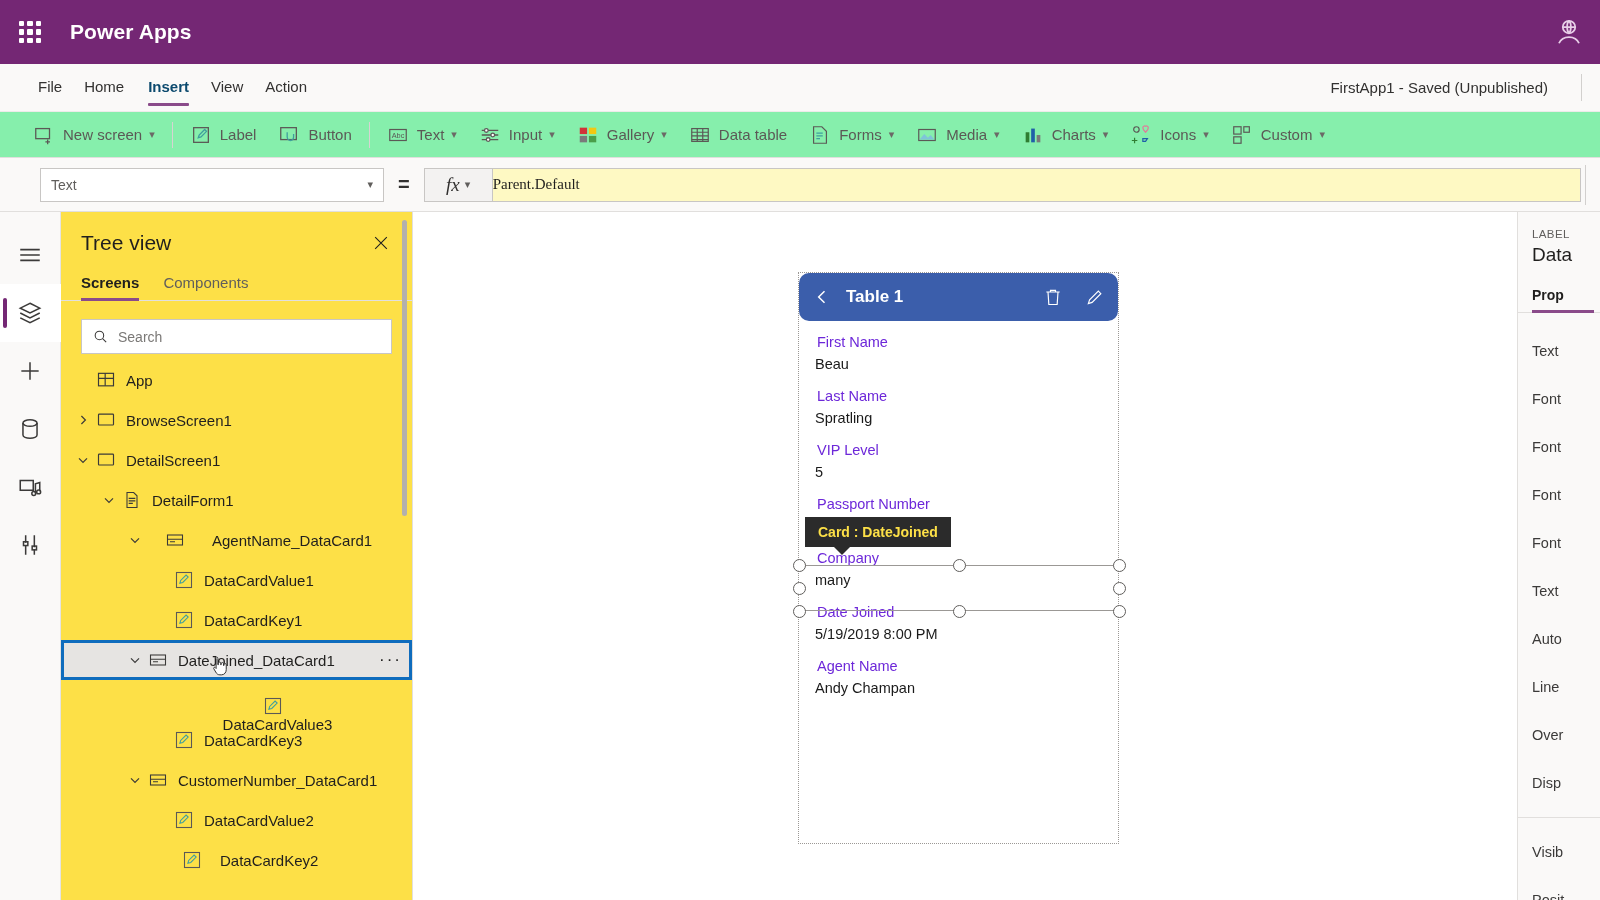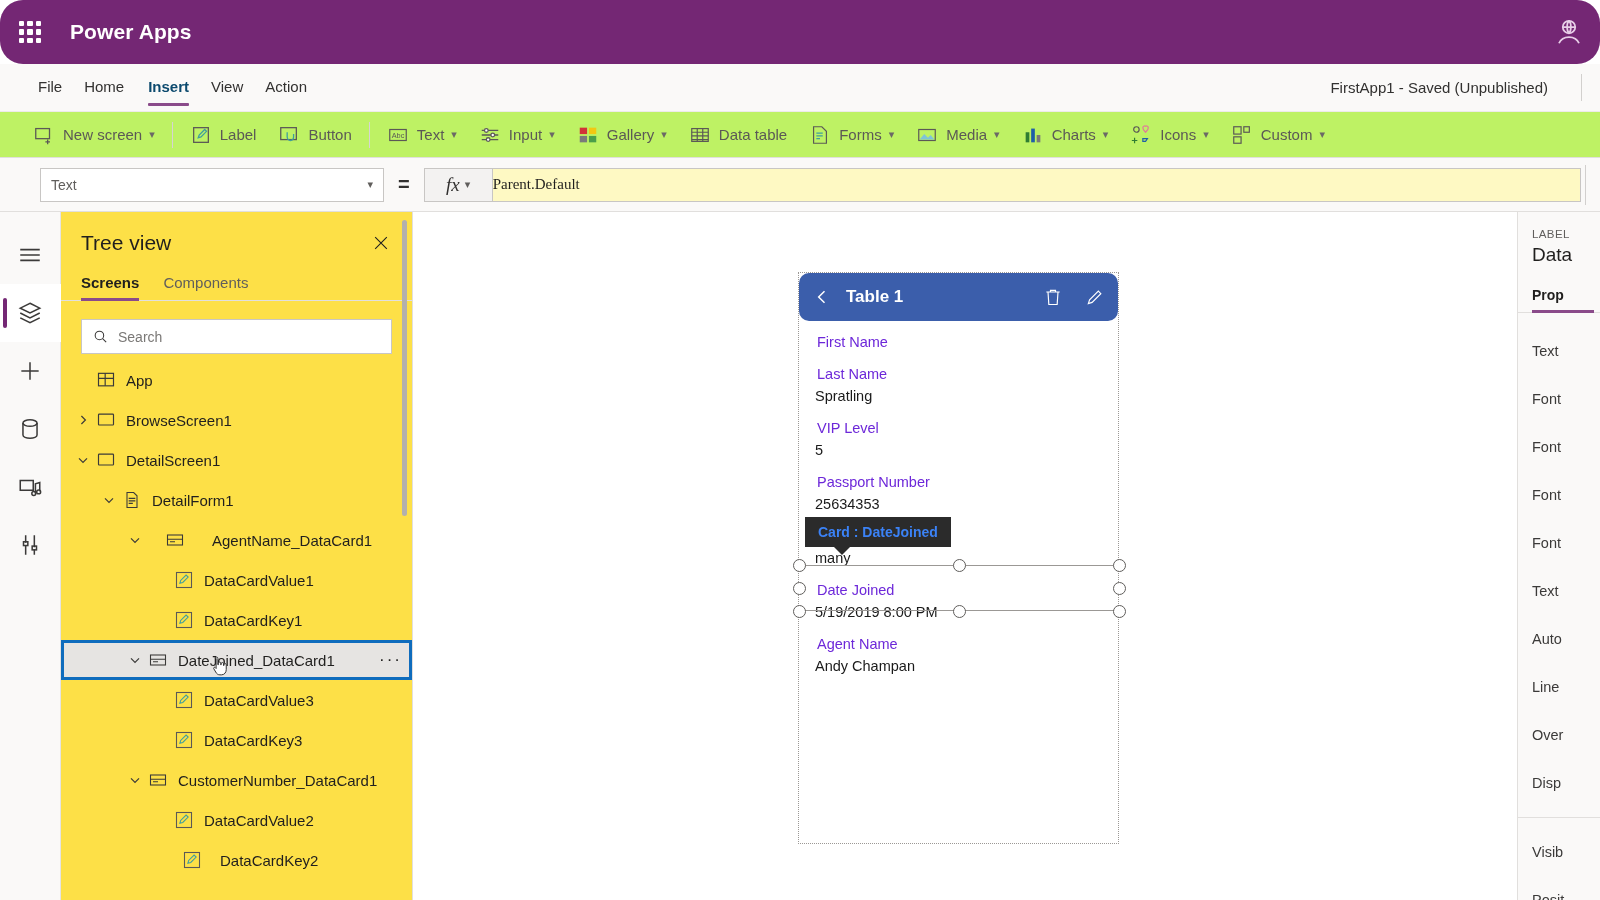--- a/index.html
+++ b/index.html
@@ -6,21 +6,21 @@
   html, body {
     width: 1600px; height: 900px;
     font-family: "Liberation Sans", sans-serif;
     background: #ffffff; overflow: hidden;
   }
   .app { position: relative; width: 1600px; height: 900px; }
 
   
   .topbar {
     position: absolute; left: 0; top: 0; width: 1600px; height: 64px;
-    background: #742774; display: flex; align-items: center; border-radius: 23px;
+    background: #742774; display: flex; align-items: center;
   }
   .waffle { width: 28px; height: 28px; margin-left: 16px; display: grid;
     grid-template-columns: repeat(3,1fr); grid-template-rows: repeat(3,1fr);
     gap: 3px; padding: 3px; cursor: pointer; }
   .waffle i { background: #ffffff; border-radius: 1px; display: block; }
   .brand { color: #ffffff; font-size: 21px; font-weight: bold; margin-left: 26px;
     letter-spacing: .1px; }
   .topright { margin-left: auto; margin-right: 16px; display: flex; align-items: center; }
   .globe-icon { width: 30px; height: 30px; }
 
@@ -38,21 +38,21 @@
     content: ""; position: absolute; left: 0; right: 0; bottom: -9px; height: 3px;
     background: #8a4b8a; border-radius: 1px;
   }
   .savestate { margin-left: auto; margin-right: 52px; font-size: 15px; color: #323130; }
   .menurow .vdiv { position: absolute; right: 18px; top: 10px; bottom: 10px;
     width: 1px; background: #d2d0ce; }
 
   
   .ribbon {
     position: absolute; left: 0; top: 112px; width: 1600px; height: 46px;
-    background: #bef264; display: flex; align-items: center;
+    background: #86efac; display: flex; align-items: center;
     border-bottom: 1px solid #e1dfdd;
   }
   .rbtn { display: flex; align-items: center; height: 46px; padding: 0 11px;
     cursor: pointer; color: #5b5956; font-size: 15px; white-space: nowrap; }
   .rbtn .ic { width: 22px; height: 22px; margin-right: 8px; flex: 0 0 22px; }
   .rbtn .cv { margin-left: 7px; font-size: 11px; color: #6b6966; }
   .rsep { width: 1px; height: 26px; background: #d6d4d2; margin: 0 6px; }
 
   
   .fxrow {
@@ -146,21 +146,21 @@
   .fld .k { font-size: 14.5px; color: #6d28d9; line-height: 22px; }
   .fld .v { font-size: 14.5px; color: #1a1a1a; line-height: 22px; margin-left: -2px; }
 
   
   .selcard { position: absolute; left: 0; width: 321px; border-top: 1px solid #9b9895;
     border-bottom: 1px solid #9b9895; }
   .handle { position: absolute; width: 13px; height: 13px; border-radius: 50%;
     background: #ffffff; border: 1.5px solid #605e5c; }
   .selmid { position: absolute; left: 0; width: 321px; height: 1px; }
 
-  .tooltip { position: absolute; background: #2b2b2b; color: #3b82f6;
+  .tooltip { position: absolute; background: #2b2b2b; color: #fde047;
     font-size: 14px; font-weight: bold; padding: 7px 13px; white-space: nowrap; }
   .tooltip .arrow { position: absolute; left: 28px; bottom: -8px; width: 0; height: 0;
     border-left: 9px solid transparent; border-right: 9px solid transparent;
     border-top: 9px solid #2b2b2b; }
 
   
   .rightpanel { position: absolute; right: 0; top: 212px; width: 83px; bottom: 0;
     background: #faf9f8; border-left: 1px solid #e1dfdd; overflow: hidden; }
   .rp-cat { font-size: 11.5px; color: #605e5c; letter-spacing: .4px;
     padding: 16px 0 0 14px; }
@@ -505,21 +505,21 @@
               <rect x="3" y="6" width="18" height="12"></rect>
               <path d="M3 11h18M6 14h6"></path>
             </svg></span>
           <span class="tlabel">DateJoined_DataCard1</span>
           <span class="ellip">···</span>
           <span class="selbox"></span>
           <span class="cursorhand" style="left:148px;top:16px;"><svg viewBox="0 0 24 28" fill="#ffffff" stroke="#2b2b2b" stroke-width="1.2">
               <path d="M8 3a1.6 1.6 0 013.2 0v8h.6V9.2a1.5 1.5 0 013 0V11h.6V9.8a1.5 1.5 0 013 0V12h.6v-1a1.4 1.4 0 012.8 0v6.2c0 3.6-2.4 6.6-6 6.6h-2c-2.6 0-4.2-1.4-5.2-3.4L6 16c-.6-1.2.8-2.3 1.8-1.4L9 15.8V3z"></path>
             </svg></span>
         </div>
-        <div class="trow" style="padding-left: 92px;">
+        <div class="trow" style="padding-left: 92px; flex-direction: column;">
           <span class="chev blank"></span>
           <span class="ticon"><svg viewBox="0 0 24 24" fill="none" stroke="#3f9e9e" stroke-width="1.3">
               <rect x="3" y="3" width="18" height="18" stroke="#5b5956"></rect>
               <path d="M7 16l1-3.5 6.5-6.5 2.5 2.5-6.5 6.5z"></path>
             </svg></span>
           <span class="tlabel">DataCardValue3</span>
         </div>
         <div class="trow" style="padding-left: 92px;">
           <span class="chev blank"></span>
           <span class="ticon"><svg viewBox="0 0 24 24" fill="none" stroke="#3f9e9e" stroke-width="1.3">
@@ -573,20 +573,21 @@
           </svg>
           <svg viewBox="0 0 24 24" fill="none" stroke="#ffffff" stroke-width="1.4">
             <path d="M4 20l1.5-4.5L16 5l3 3L8.5 18.5z"></path>
           </svg>
         </span>
       </div>
 
       <div class="fields" id="formfields">
           <div class="fld">
             <div class="k">First Name</div>
+            <div class="v">Beau</div>
           </div>
           <div class="fld">
             <div class="k">Last Name</div>
             <div class="v">Spratling</div>
           </div>
           <div class="fld">
             <div class="k">VIP Level</div>
             <div class="v">5</div>
           </div>
           <div class="fld">

